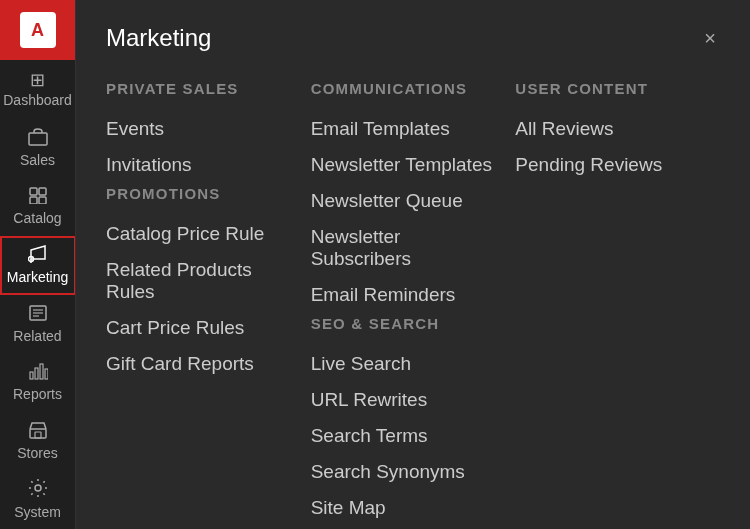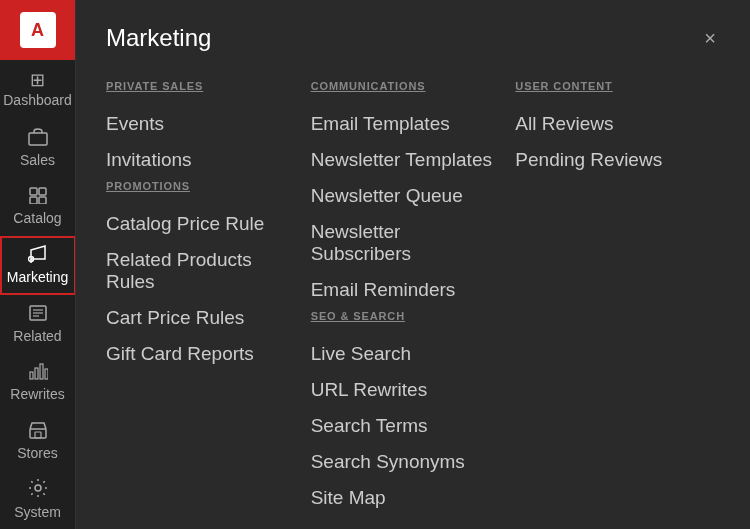--- a/index.html
+++ b/index.html
@@ -120,27 +120,26 @@
       display: flex;
       gap: 0;
     }
 
     .column {
       flex: 1;
       padding-right: 20px;
     }
 
     .section-heading {
-      font-size: 11px;
+      font-size: 15px;
       font-weight: 700;
       color: #888;
       letter-spacing: 0.08em;
       margin-bottom: 16px;
       text-transform: uppercase;
-      text-decoration: underline;
     }
 
     .section-divider {
     }
 
     .nav-link {
       display: block;
       color: #ccc;
       font-size: 19px;
       text-decoration: none;
@@ -204,21 +203,21 @@
   </div>
   <div class="sidebar-item">
     <span class="sidebar-icon">
       <svg width="20" height="18" viewBox="0 0 20 18" fill="none">
         <rect x="2" y="10" width="3" height="7" stroke="#aaa" stroke-width="1.2" fill="none"></rect>
         <rect x="7" y="6" width="3" height="11" stroke="#aaa" stroke-width="1.2" fill="none"></rect>
         <rect x="12" y="2" width="3" height="15" stroke="#aaa" stroke-width="1.2" fill="none"></rect>
         <rect x="17" y="7" width="3" height="10" stroke="#aaa" stroke-width="1.2" fill="none"></rect>
       </svg>
     </span>
-    <span class="sidebar-item-label">Rewrites</span>
+    <span class="sidebar-item-label">Reports</span>
   </div>
   <div class="sidebar-item">
     <span class="sidebar-icon">
       <svg width="20" height="18" viewBox="0 0 20 18" fill="none">
         <rect x="2" y="8" width="16" height="9" rx="1" stroke="#aaa" stroke-width="1.5" fill="none"></rect>
         <path d="M2 8L4 2h12l2 6" stroke="#aaa" stroke-width="1.5" fill="none"></path>
         <rect x="7" y="11" width="6" height="6" rx="0.5" stroke="#aaa" stroke-width="1.2" fill="none"></rect>
       </svg>
     </span>
     <span class="sidebar-item-label">Stores</span>

